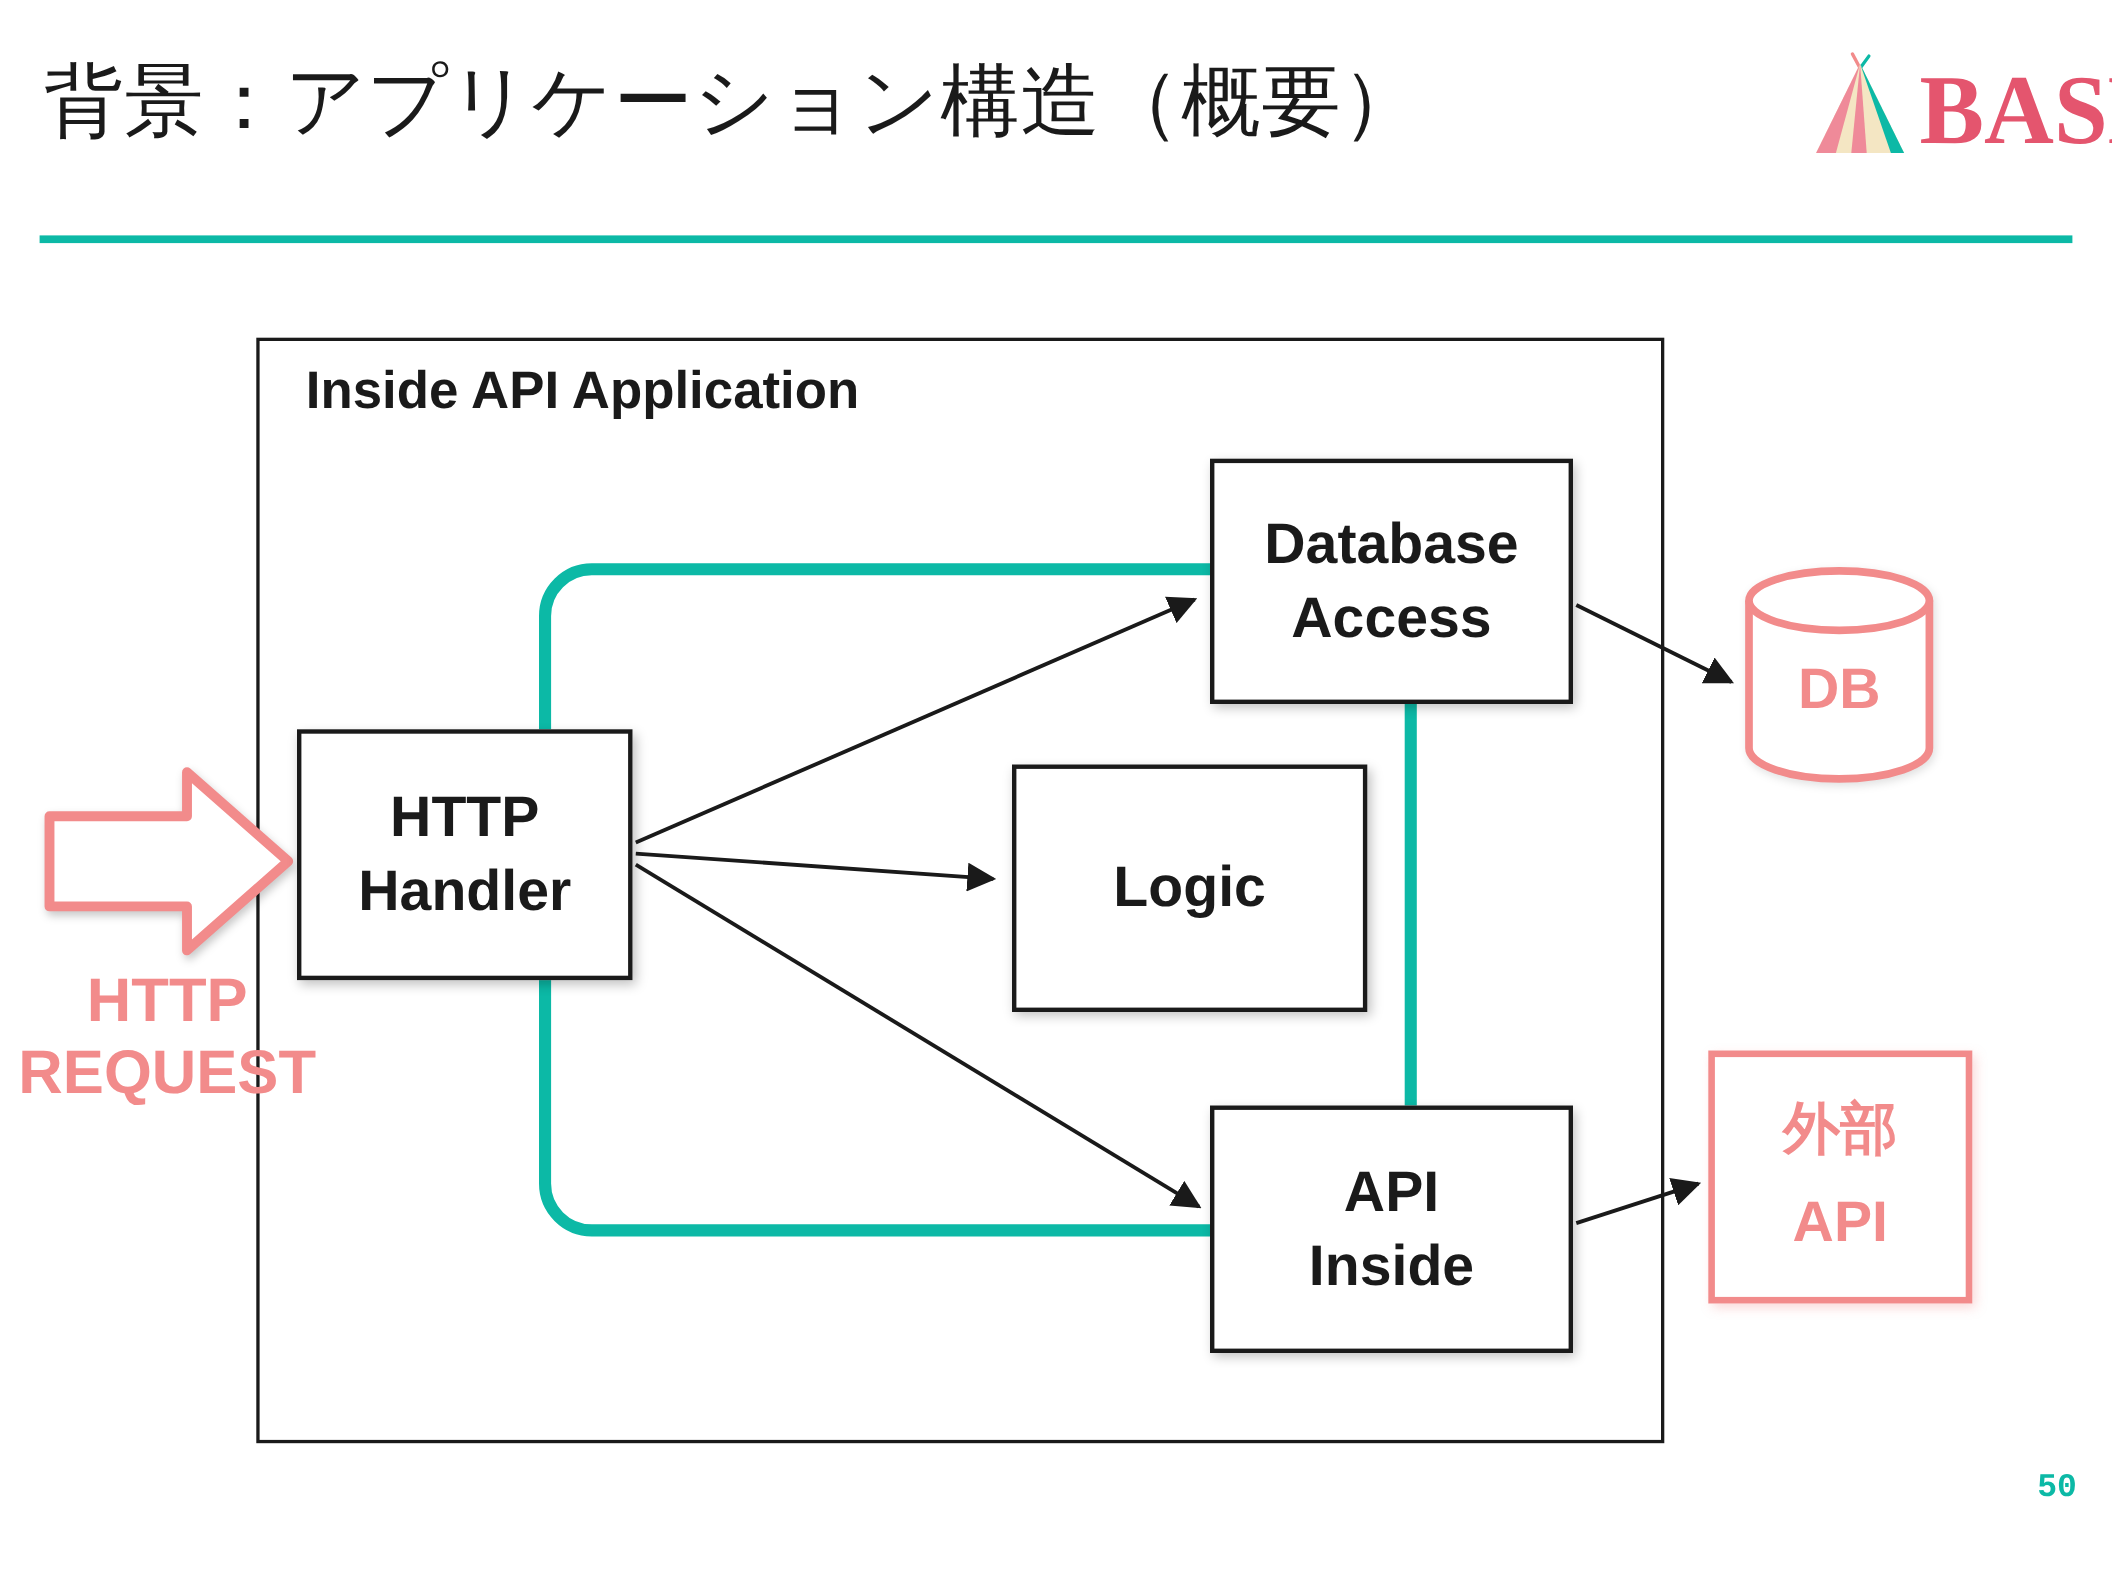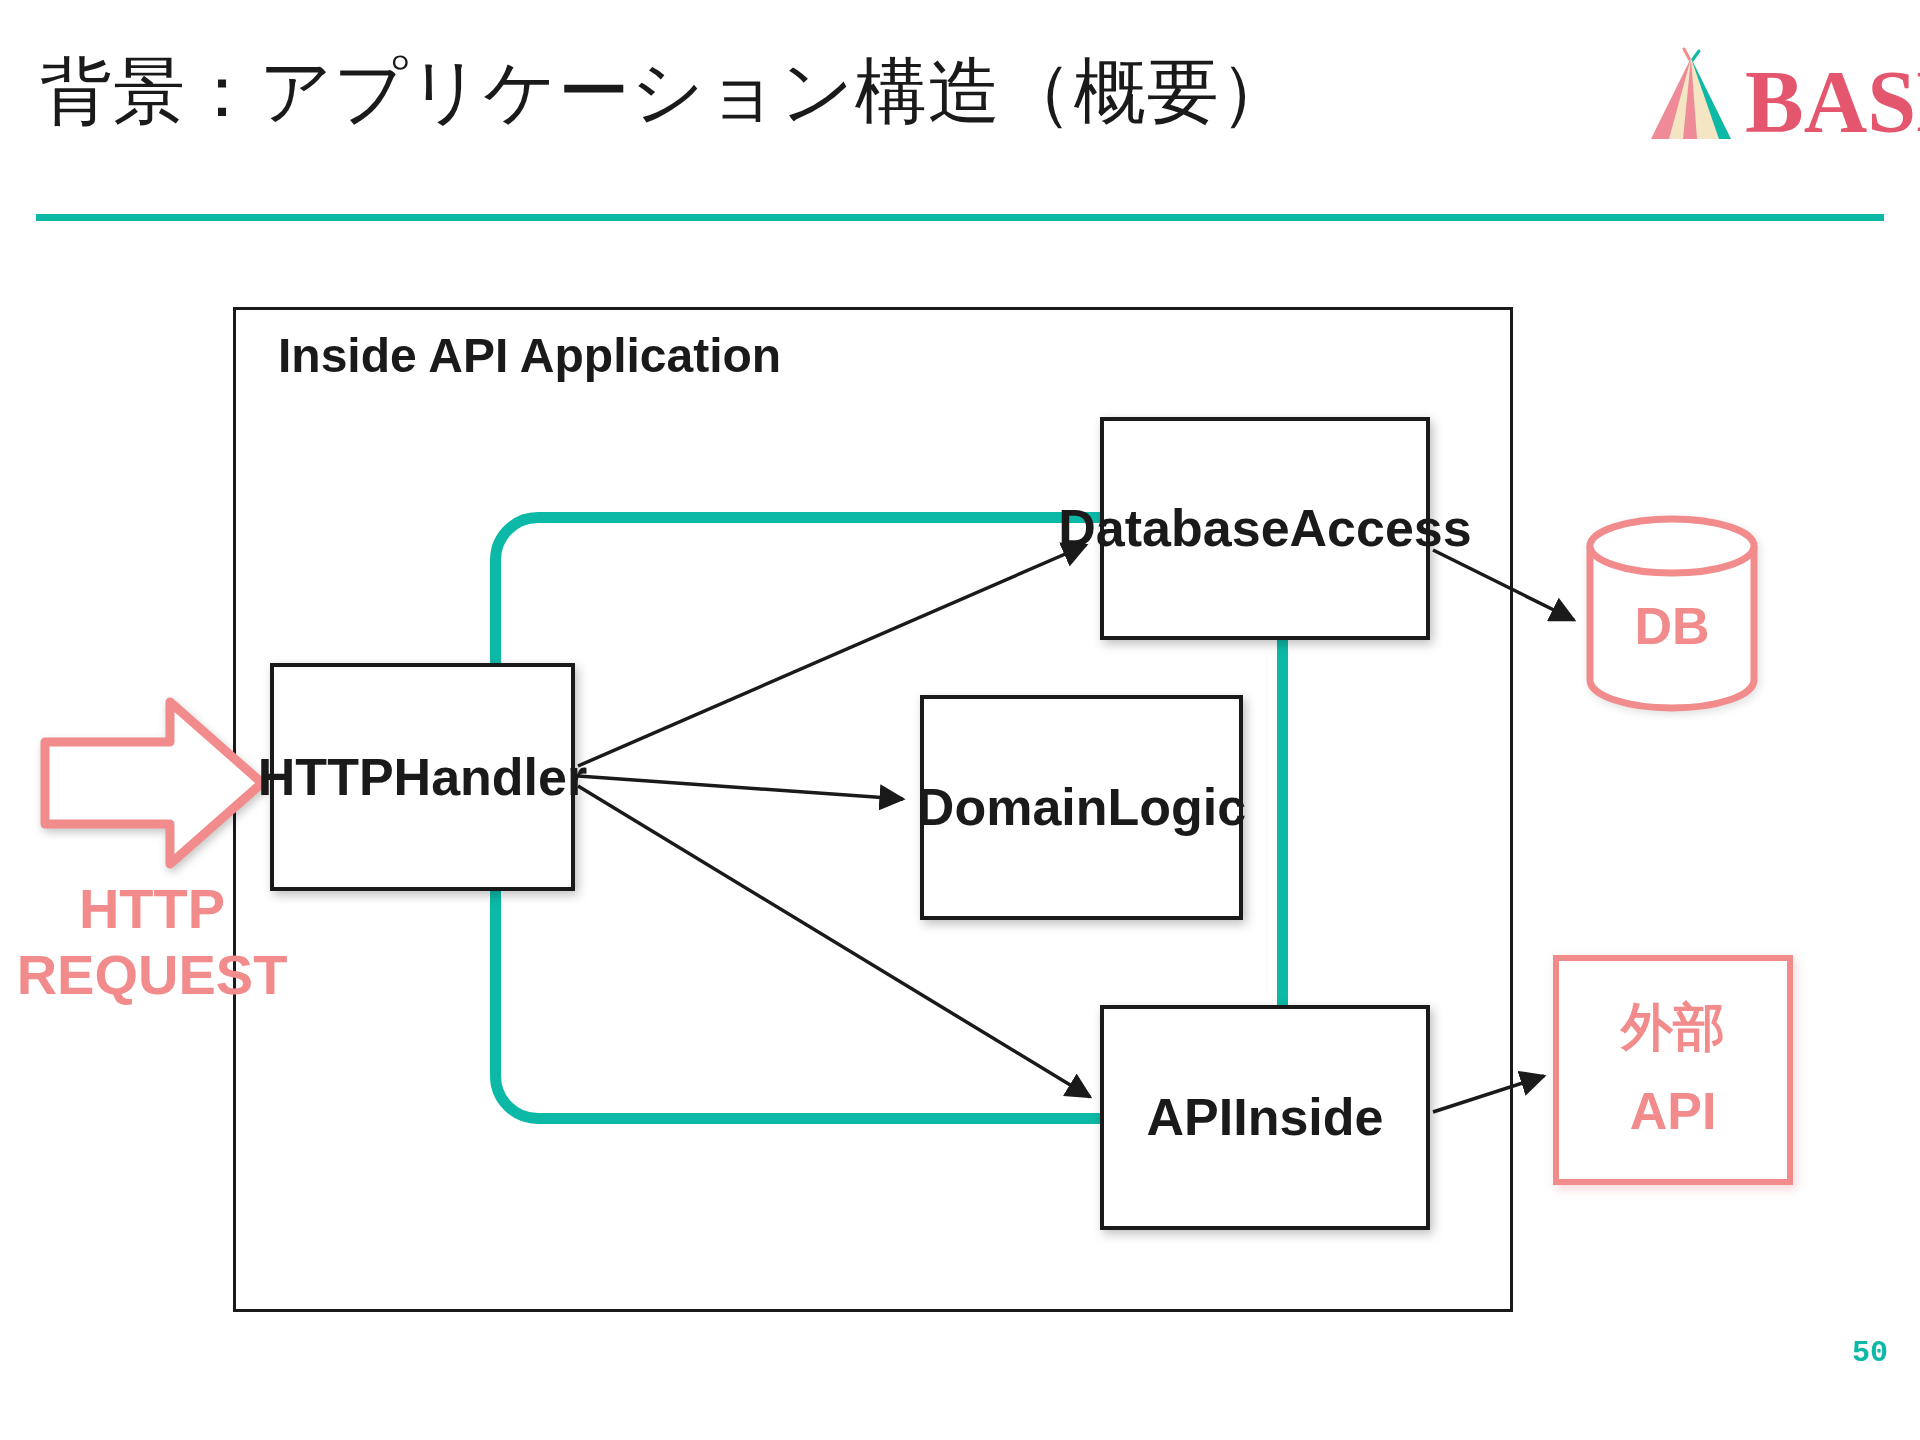--- a/index.html
+++ b/index.html
@@ -23,21 +23,21 @@
   .outer-box { position:absolute; left:233px; top:307px; width:1280px; height:1005px; border:3px solid var(--ink,#1a1a1a); background:#fff;padding-left:48px; }
   .container-label { position:absolute; left:42px; top:18px; font-size:48px; font-weight:bold; color:var(--ink,#1a1a1a); white-space:nowrap; }
 
   .teal-rect {
     position:absolute; left:490px; top:512px; width:798px; height:612px;
     border:11px solid var(--teal,#0cb9a6); border-radius:48px; z-index:1;
   }
 
   .node {
     position:absolute; background:#fff; border:4px solid var(--ink,#1a1a1a); z-index:2;
-    display:flex; flex-direction:row; align-items:center; justify-content:center;
+    display:flex; flex-direction:column; align-items:center; justify-content:center;
     font-weight:bold; font-size:52px; line-height:1.28; color:var(--ink,#1a1a1a);
     box-shadow:3px 4px 10px rgba(0,0,0,0.25);
   }
   .http-handler   { left:270px;  top:663px;  width:305px; height:228px; }
   .database-access{ left:1100px; top:417px;  width:330px; height:223px; }
   .domain-logic   { left:920px;  top:695px;  width:323px; height:225px; }
   .api-client     { left:1100px; top:1005px; width:330px; height:225px; }
 
   .db-cyl { position:absolute; left:1582px; top:512px; z-index:2; filter:drop-shadow(2px 3px 4px rgba(0,0,0,0.12)); }
   .db-cyl text { font-family:"Liberation Sans","DejaVu Sans",sans-serif; font-weight:bold; font-size:52px; fill:var(--pink,#f28b8b); }
@@ -100,21 +100,20 @@
     <div>HTTP</div>
     <div>Handler</div>
   </div>
 
   <div class="node database-access">
     <div>Database</div>
     <div>Access</div>
   </div>
 
   <div class="node domain-logic">
-    <div>Domain</div>
     <div>Logic</div>
   </div>
 
   <div class="node api-client">
     <div>API</div>
     <div>Inside</div>
   </div>
 
   <svg class="db-cyl" width="180" height="205" viewBox="0 0 180 205">
     <path d="M8,34 L8,168 A82,28 0 0 0 172,168 L172,34" fill="#ffffff" stroke="#f28b8b" stroke-width="7"></path>

